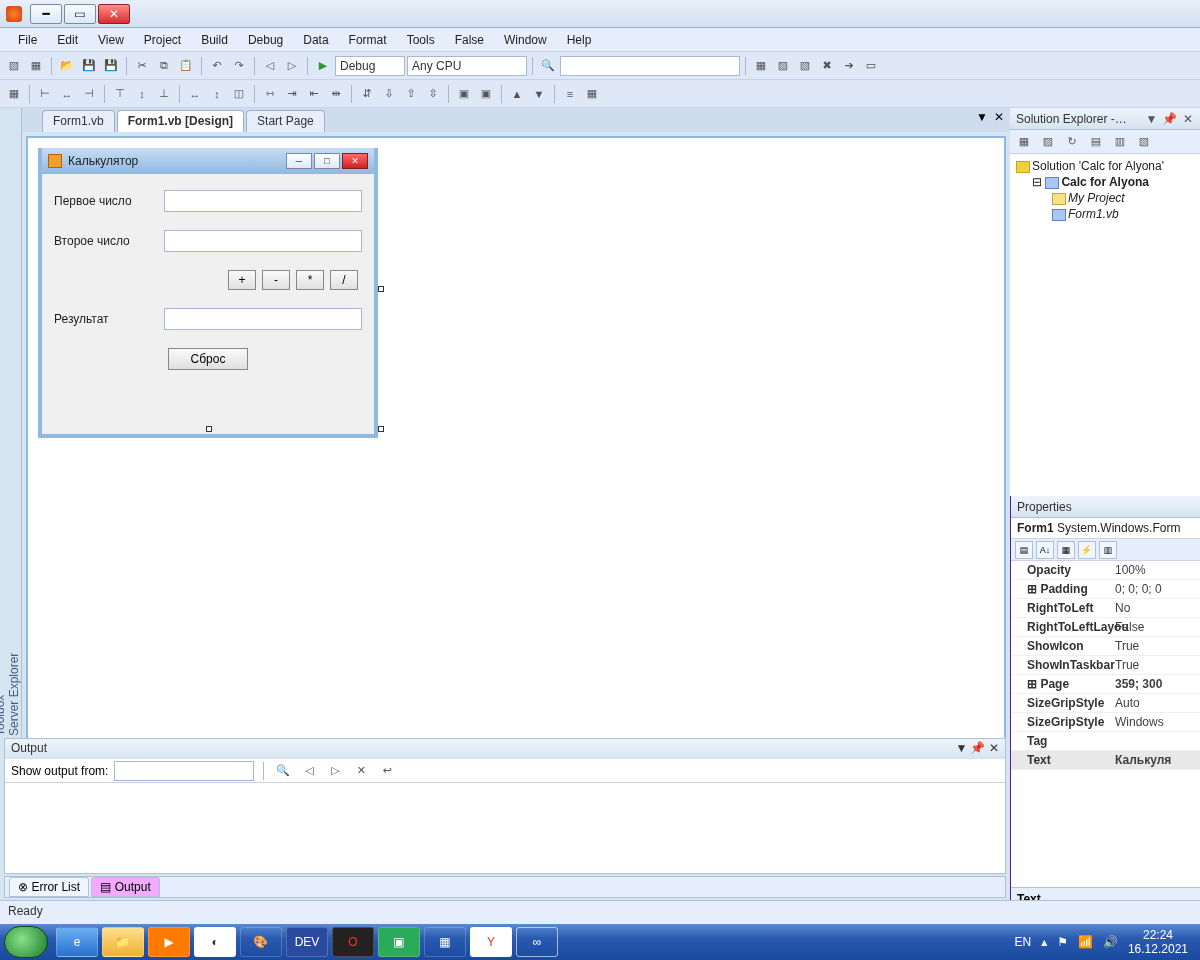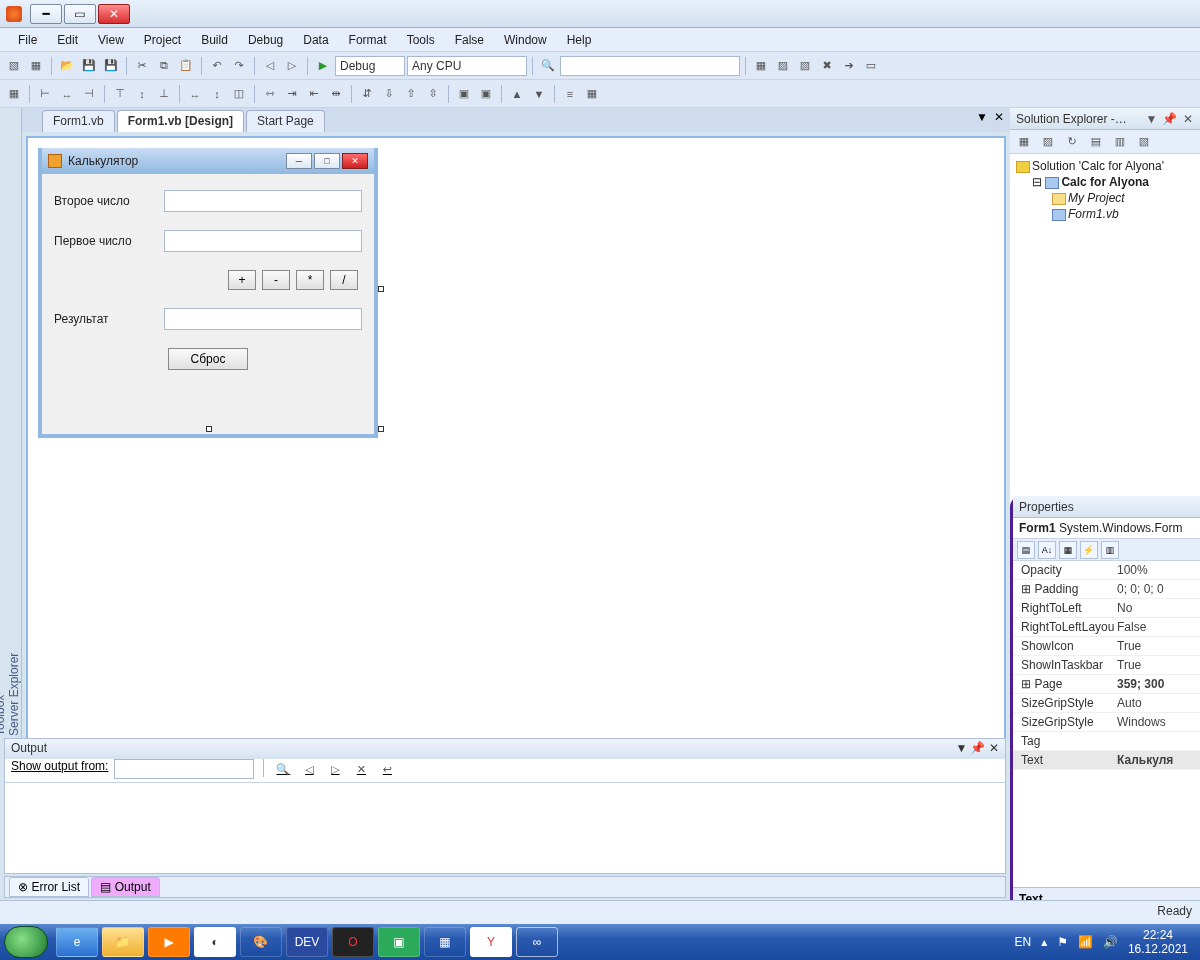--- a/index.html
+++ b/index.html
@@ -36,42 +36,42 @@
   .explorer-toolbar{height:24px;display:flex;align-items:center;padding:0 4px;gap:4px;border-bottom:1px solid #c8d4e6;}
   .tree{padding:4px 6px;background:#fff;flex:1;color:#222;overflow:hidden;}
   .tree .node{padding:1px 0;white-space:nowrap;}
   .tree .indent1{padding-left:16px;}
   .tree .indent2{padding-left:36px;font-style:italic;}
   .sicon{display:inline-block;width:14px;height:12px;vertical-align:middle;margin-right:2px;}
   .solicon{background:#f0d040;border:1px solid #d0a020;}
   .vbicon{background:#a8c8f0;border:1px solid #6080c0;}
   .fldicon{background:#f8e088;border:1px solid #d0a040;}
   
-  .props{width:190px;position:absolute;right:0;top:496px;bottom:36px;background:#e6eefc;border-left:3px solid #4c1d95;display:flex;flex-direction:column;border-radius:11px;}
+  .props{width:190px;position:absolute;right:0;top:496px;bottom:36px;background:#e6eefc;border-left:1px solid #4c1d95;display:flex;flex-direction:column;}
   .prop-sel{padding:3px 6px;background:#fff;border-bottom:1px solid #c8d4e6;color:#222;}
   .prop-tb{height:22px;display:flex;align-items:center;padding:0 4px;gap:3px;border-bottom:1px solid #c8d4e6;}
   .ptbtn{width:18px;height:18px;border:1px solid #b0c0d8;background:#f0f6ff;font-size:9px;display:flex;align-items:center;justify-content:center;}
   .prop-grid{flex:1;background:#fff;overflow-y:auto;}
   .prow{display:flex;border-bottom:1px solid #eef0f4;}
   .prow.sel .pval{font-weight:bold;}
   .prow.seltext{background:#e8e8e8;}
-  .pname{width:100px;padding:2px 8px;color:#333;}
+  .pname{width:100px;padding:2px 16px;color:#333;font-weight:bold;}
   .pval{flex:1;padding:2px 4px;color:#404040;}
   .prop-help{border-top:1px solid #b0c0d8;padding:4px 6px;background:#e6eefc;}
   .prop-help b{font-weight:bold;}
   
   .bottom-panel{position:absolute;left:0;right:190px;top:736px;bottom:86px;border:1px solid #b0c0d8;margin:2px 4px 0 4px;background:#fff;display:flex;flex-direction:column;}
   .out-title{height:20px;background:linear-gradient(to bottom,#eef4fc,#d6e4f0);padding:2px 6px;color:#333;display:flex;justify-content:space-between;font-size:11px;}
-  .out-filter{height:24px;display:flex;padding:0 6px;gap:6px;border-bottom:1px solid #c8d4e6;text-decoration:underline;}
+  .out-filter{height:24px;display:flex;align-items:center;padding:0 6px;gap:6px;border-bottom:1px solid #c8d4e6;}
   .out-body{flex:1;background:#fff;}
   .bottom-tabs{position:absolute;left:4px;right:194px;bottom:62px;height:22px;background:#e6eefc;border:1px solid #b0c0d8;display:flex;align-items:center;padding:0 4px;}
   .btab{padding:2px 8px;border:1px solid #b0c0d8;margin-right:2px;background:#f0f6ff;border-radius:3px 3px 0 0;}
   .btab.active{background:#f0abfc;}
   
-  .statusbar{position:absolute;left:0;right:0;bottom:36px;height:24px;background:#e6eefc;border-top:1px solid #b0c0d8;padding:3px 8px;color:#333;text-align:right;}
+  .statusbar{position:absolute;left:0;right:0;bottom:36px;height:24px;background:#e6eefc;border-top:1px solid #b0c0d8;padding:3px 8px;color:#333;}
   
   .taskbar{position:absolute;left:0;right:0;bottom:0;height:36px;background:linear-gradient(to bottom,#5b8ad0,#2a5ab0 40%,#1a4aa0);display:flex;align-items:center;padding:0 4px;}
   .startbtn{width:44px;height:32px;border-radius:30px;background:radial-gradient(circle at 40% 40%,#88e088,#1a7a2a);border:1px solid #0a4a1a;margin-right:8px;}
   .tbicon{width:42px;height:30px;border:1px solid rgba(255,255,255,0.2);border-radius:3px;margin-right:4px;display:flex;align-items:center;justify-content:center;color:#fff;}
   .tbsys{margin-left:auto;display:flex;align-items:center;color:#fff;gap:10px;padding-right:8px;}
   .clock{text-align:center;line-height:14px;}
   
   .form-window{position:absolute;left:10px;top:10px;width:340px;height:290px;border:4px solid #90b8e0;border-top:none;background:#f0f0f0;}
   .form-title{height:26px;background:linear-gradient(to bottom,#c8dcf4,#90b8e0);display:flex;align-items:center;padding:0 6px;color:#222;}
   .form-title .wicon{width:14px;height:14px;background:#f0a030;border:1px solid #b06010;margin-right:6px;}
@@ -209,25 +209,25 @@
           <span class="wicon"></span>
           <span class="ftxt">Калькулятор</span>
           <div class="fbtns">
             <div class="fwbtn">─</div>
             <div class="fwbtn">□</div>
             <div class="fwbtn close">✕</div>
           </div>
         </div>
         <div class="form-body">
           <div class="frow">
-            <span class="flbl">Второе число</span>
+            <span class="flbl">Первое число</span>
             <div class="ftxt-in"></div>
           </div>
           <div class="frow">
-            <span class="flbl">Первое число</span>
+            <span class="flbl">Второе число</span>
             <div class="ftxt-in"></div>
           </div>
           <div class="op-row" id="oprow">
               <button class="op-btn">+</button>
               <button class="op-btn">-</button>
               <button class="op-btn">*</button>
               <button class="op-btn">/</button>
             </div>
           <div class="frow">
             <span class="flbl">Результат</span>

